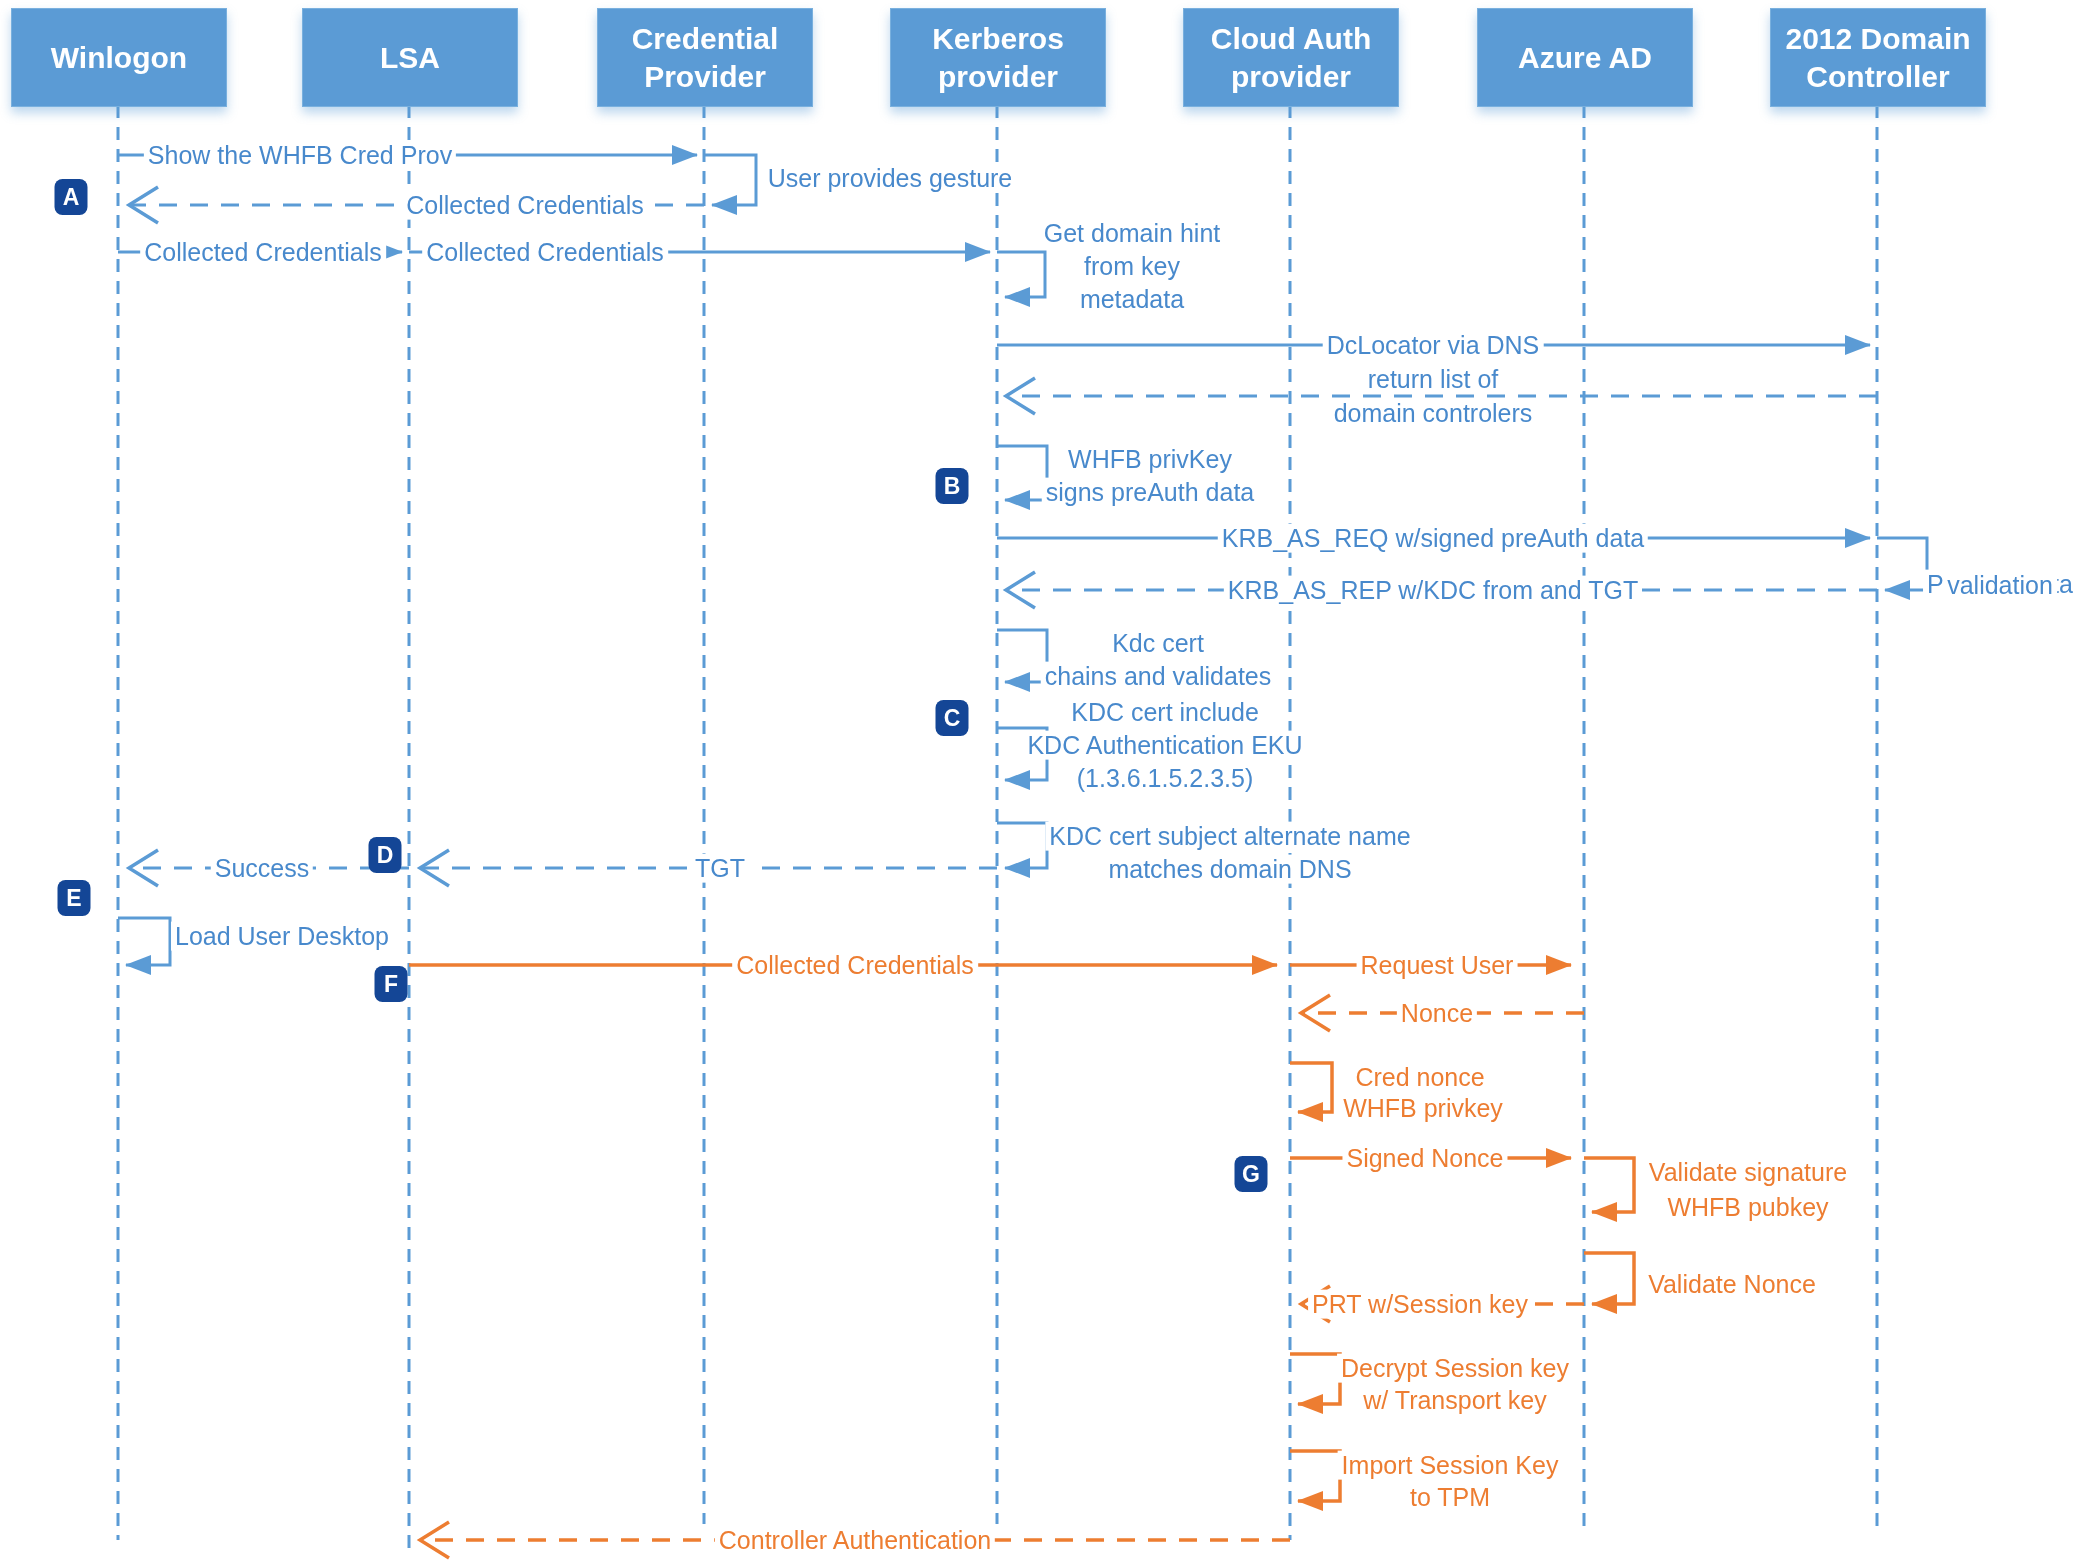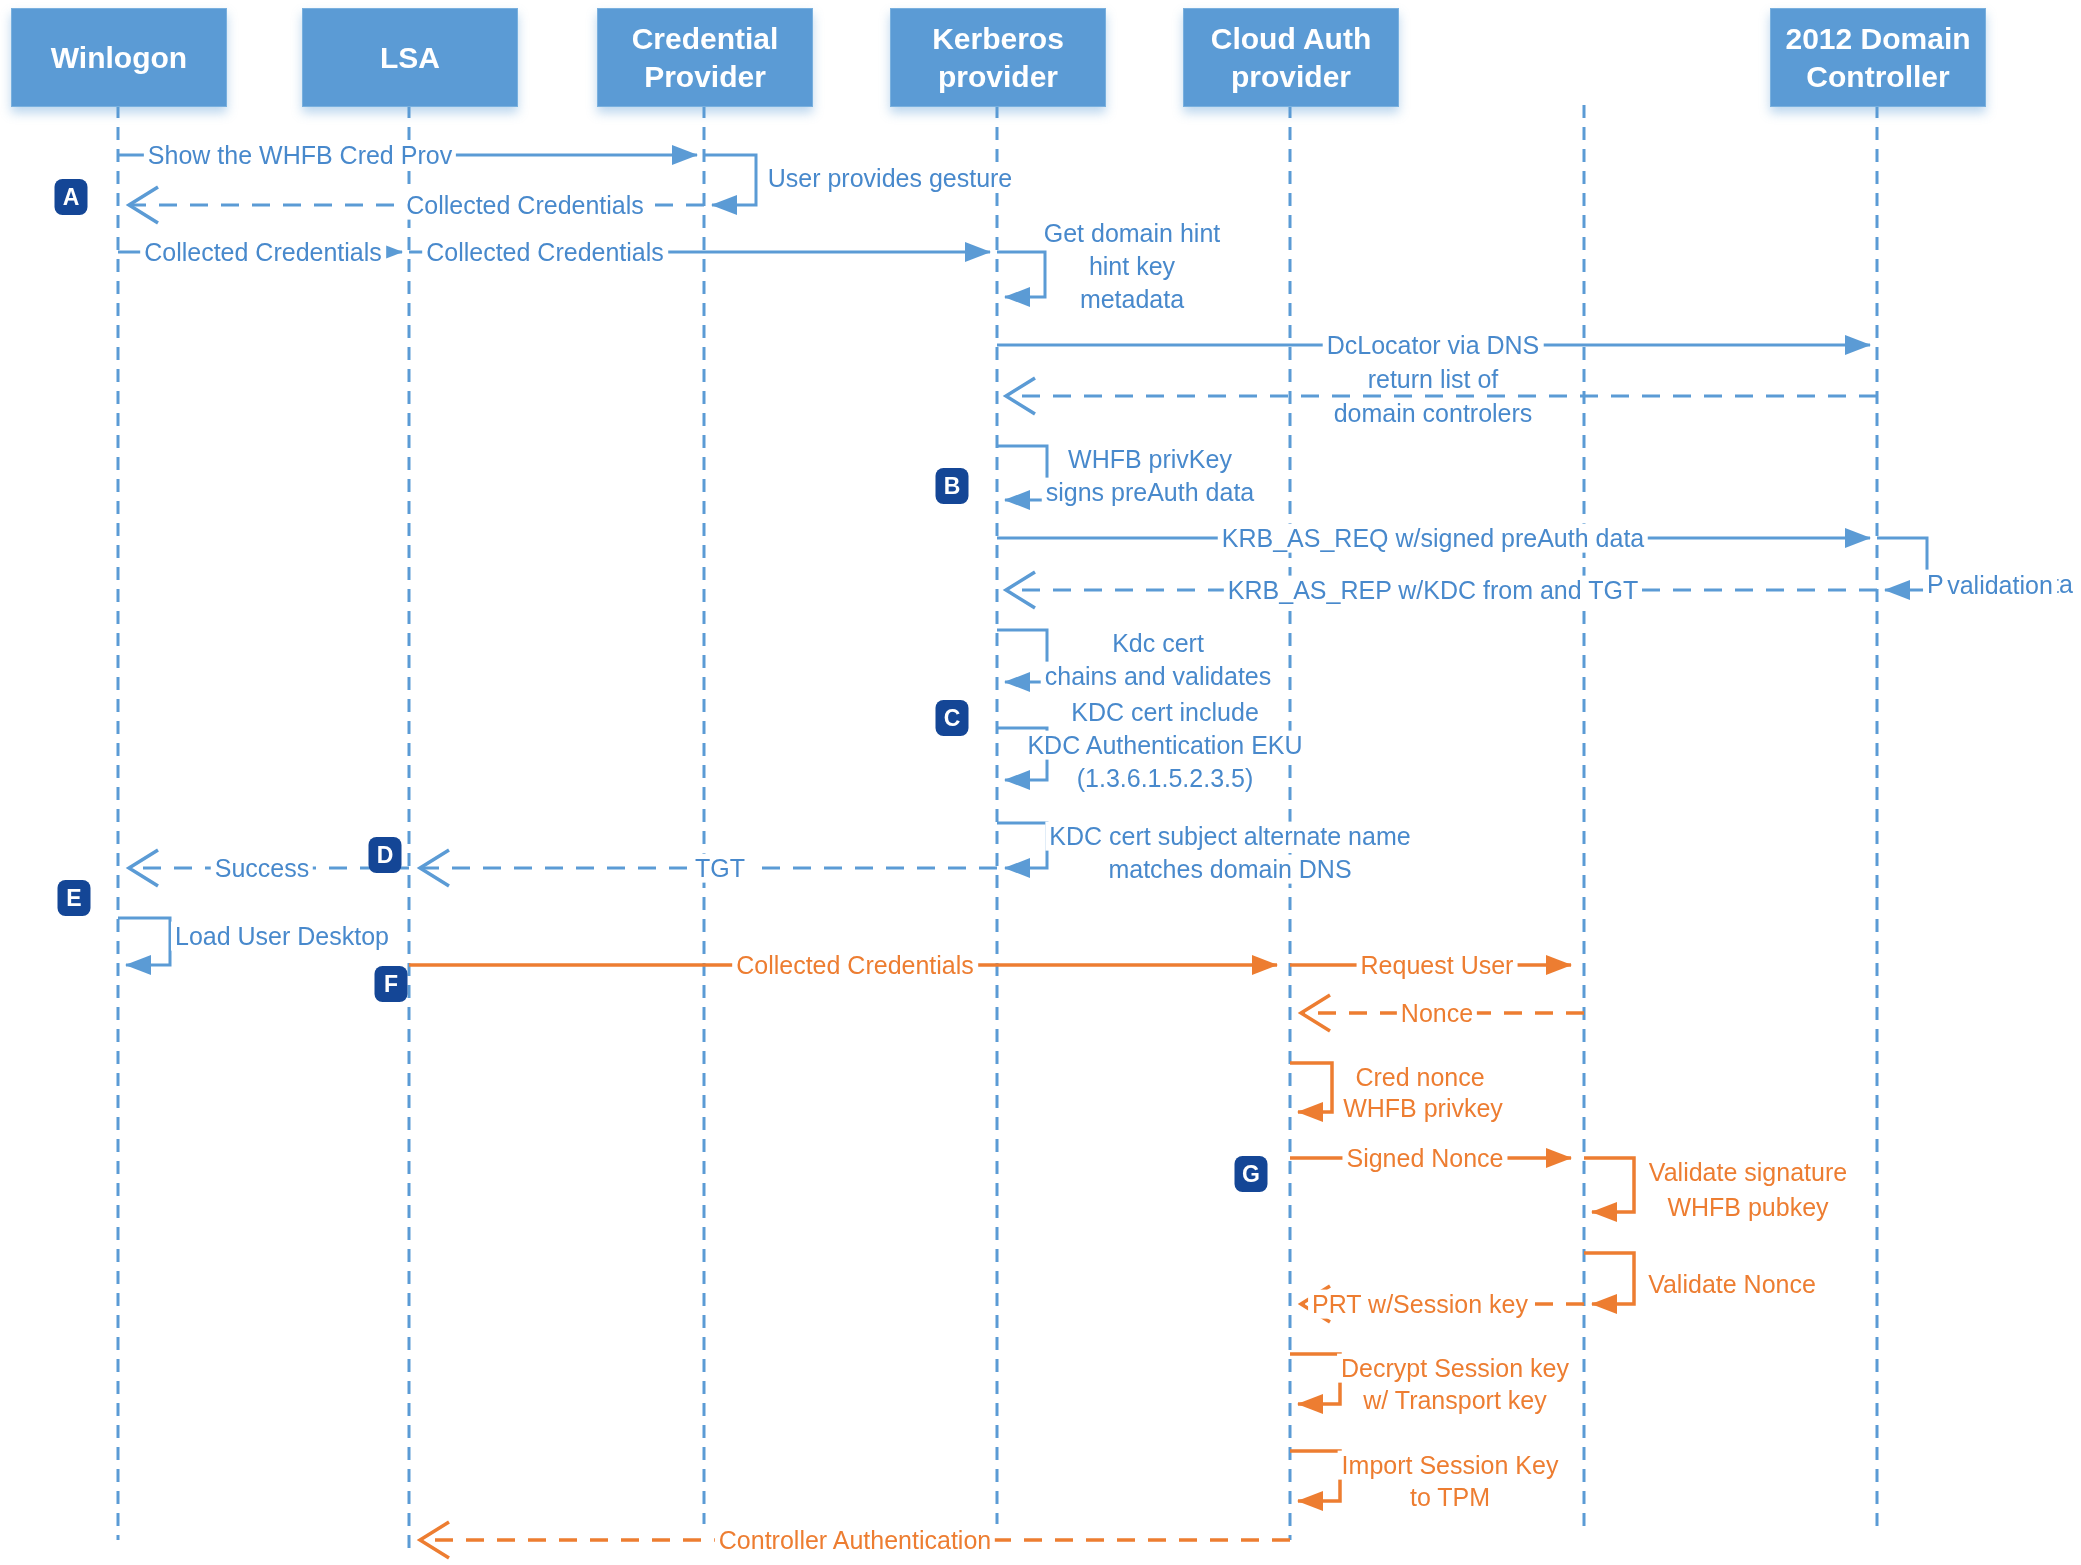--- a/index.html
+++ b/index.html
@@ -109,40 +109,43 @@
     <span>Provider</span>
   </div>
   <div class="actor" style="left:890px">
     <span>Kerberos</span>
     <span>provider</span>
   </div>
   <div class="actor" style="left:1183px">
     <span>Cloud Auth</span>
     <span>provider</span>
   </div>
+  <div class="actor" style="left:1477px">
+    <span>Azure AD</span>
+  </div>
   <div class="actor" style="left:1770px">
     <span>2012 Domain</span>
     <span>Controller</span>
   </div>
 
   <div class="badge" style="left:71px;top:197px">A</div>
   <div class="badge" style="left:952px;top:486px">B</div>
   <div class="badge" style="left:952px;top:718px">C</div>
   <div class="badge" style="left:385px;top:855px">D</div>
   <div class="badge" style="left:74px;top:898px">E</div>
   <div class="badge" style="left:391px;top:984px">F</div>
   <div class="badge" style="left:1251px;top:1174px">G</div>
 
   <div class="lbl b" style="left:300px;top:155px">Show the WHFB Cred Prov</div>
   <div class="lbl b" style="left:890px;top:178px">User provides gesture</div>
   <div class="lbl b" style="left:525px;top:205px">Collected Credentials</div>
   <div class="lbl b" style="left:263px;top:252px">Collected Credentials</div>
   <div class="lbl b" style="left:545px;top:252px">Collected Credentials</div>
   <div class="lbl b" style="left:1132px;top:233px">Get domain hint</div>
-  <div class="lbl b" style="left:1132px;top:266px">hint key</div>
+  <div class="lbl b" style="left:1132px;top:266px">from key</div>
   <div class="lbl b" style="left:1132px;top:299px">metadata</div>
   <div class="lbl b" style="left:1433px;top:345px">DcLocator via DNS</div>
   <div class="lbl b" style="left:1433px;top:379px">return list of</div>
   <div class="lbl b" style="left:1433px;top:413px">domain controlers</div>
   <div class="lbl b" style="left:1150px;top:459px">WHFB privKey</div>
   <div class="lbl b" style="left:1150px;top:492px">signs preAuth data</div>
   <div class="lbl b" style="left:1433px;top:538px">KRB_AS_REQ w/signed preAuth data</div>
   <div class="lbl b" style="left:2000px;top:584px">PreAuth data</div>
   <div class="lbl b" style="left:2000px;top:585px">validation</div>
   <div class="lbl b" style="left:1433px;top:590px">KRB_AS_REP w/KDC from and TGT</div>

